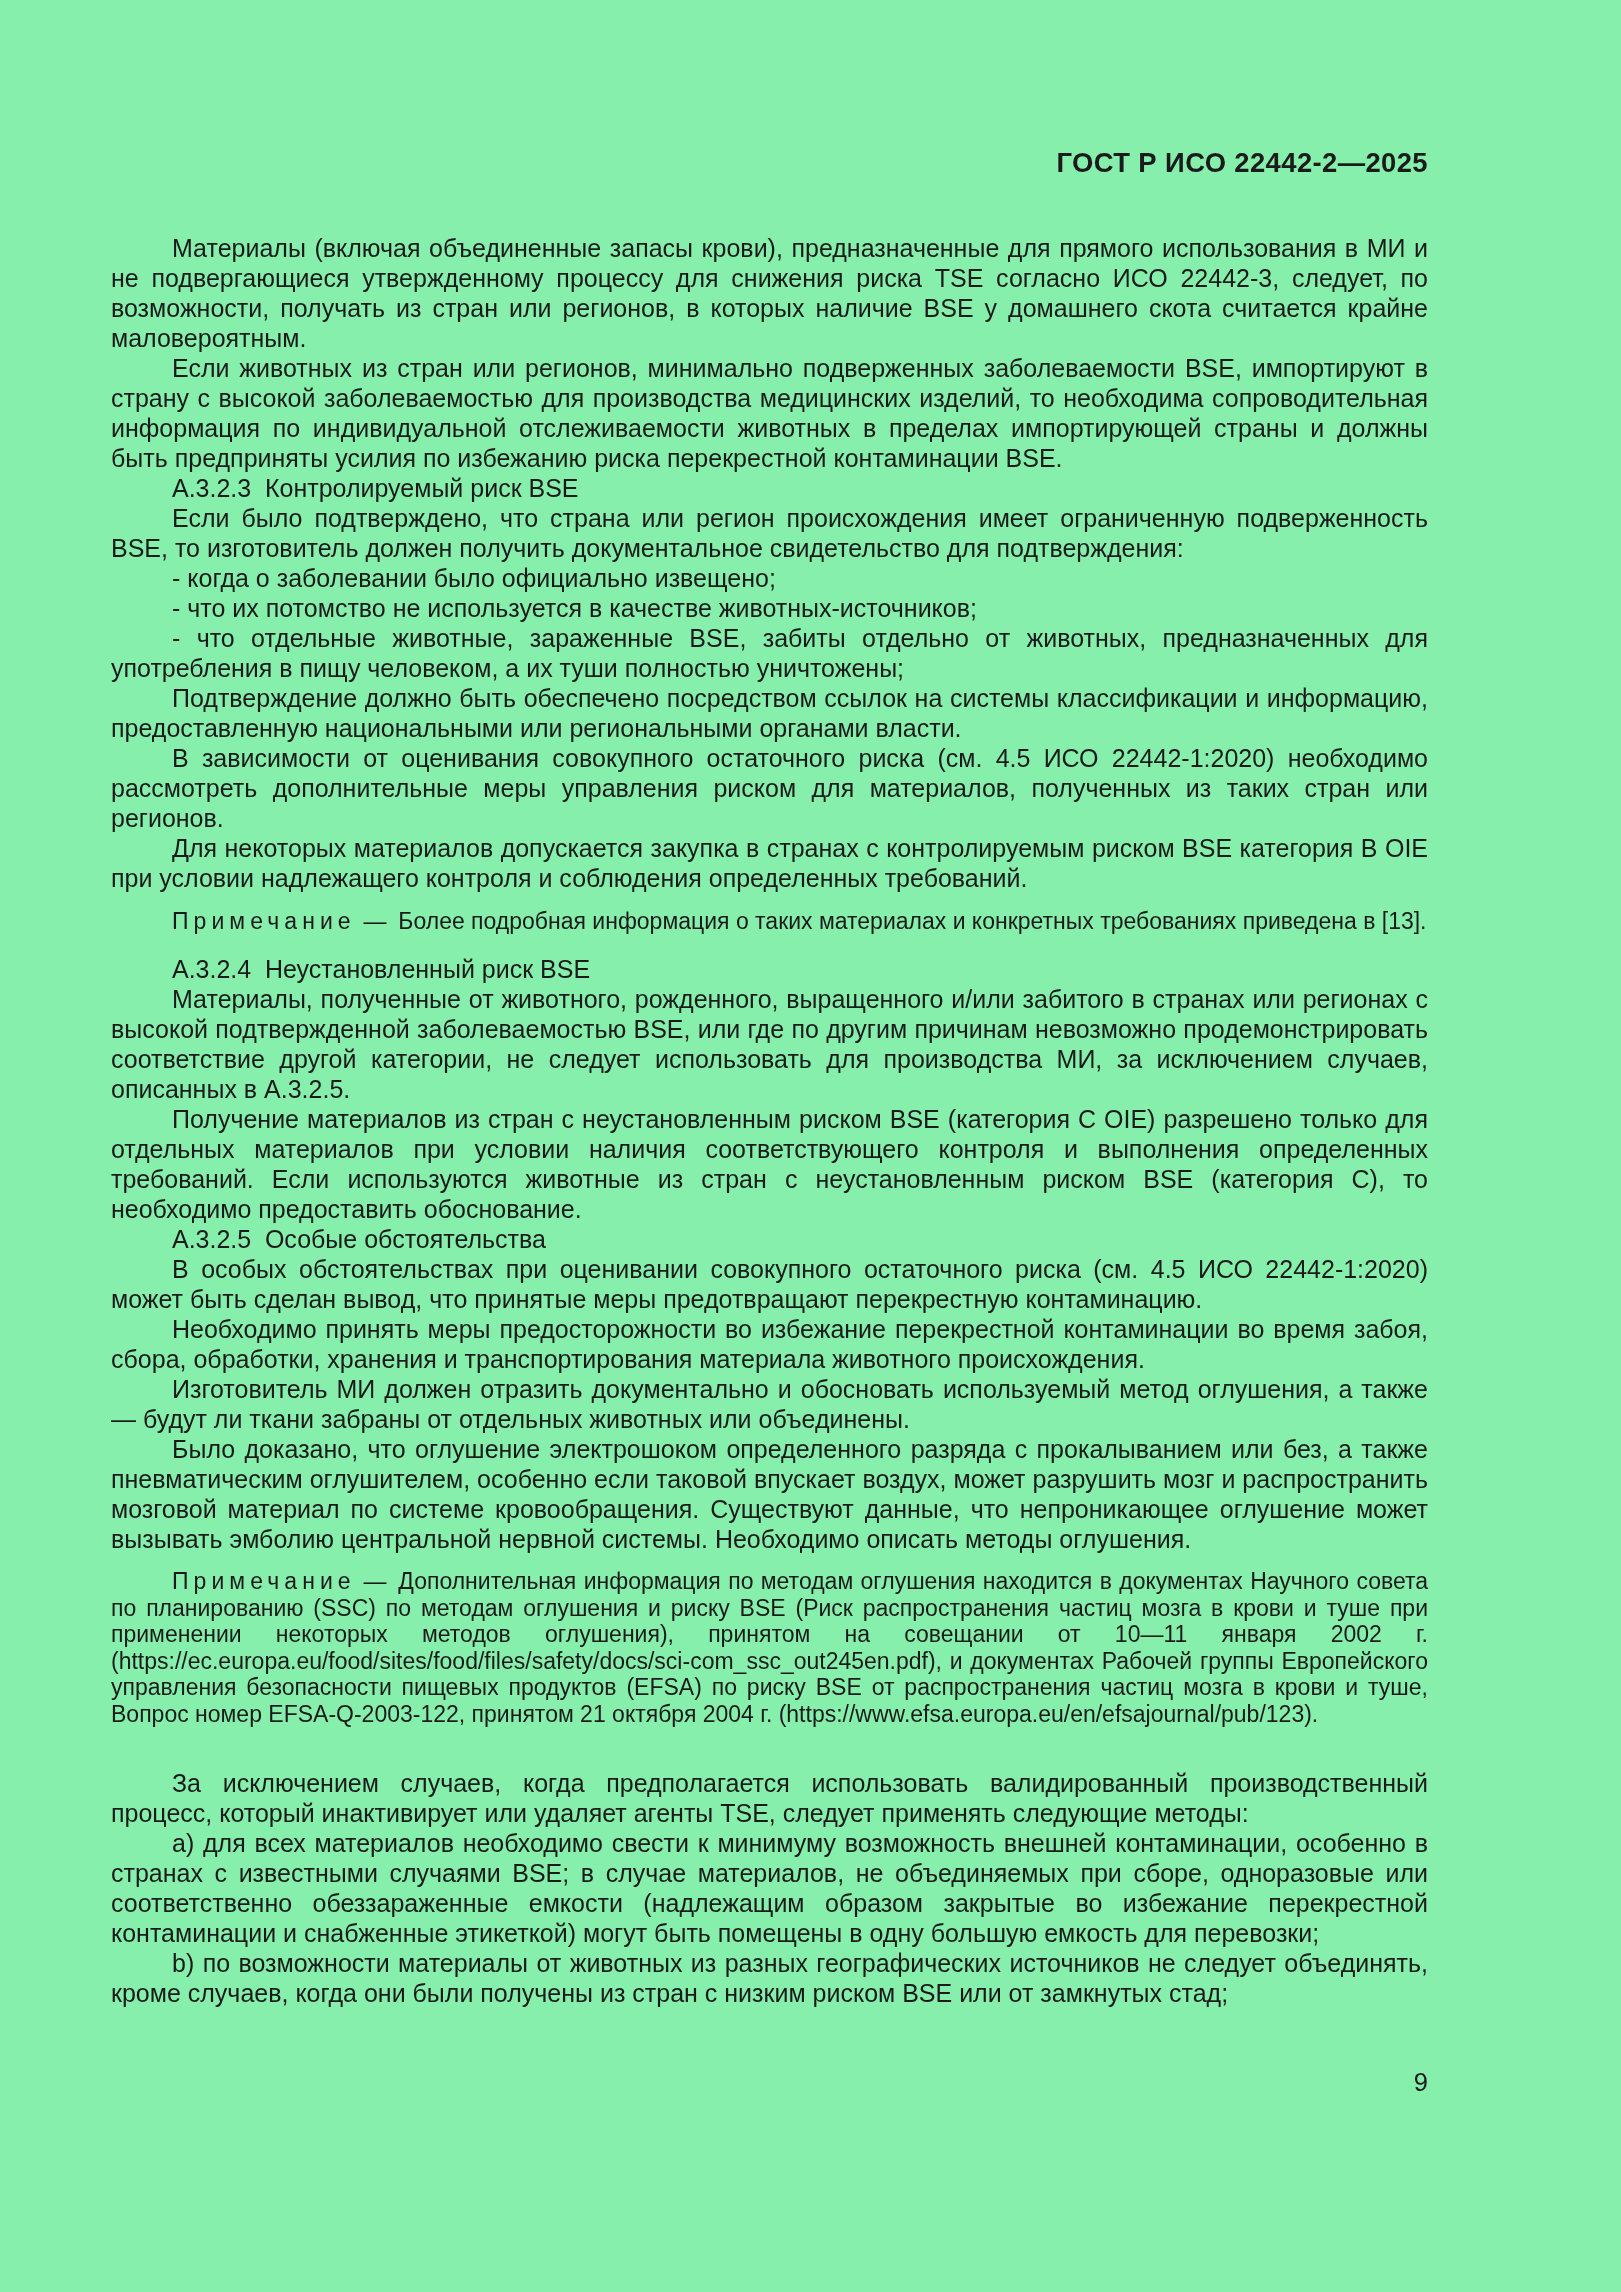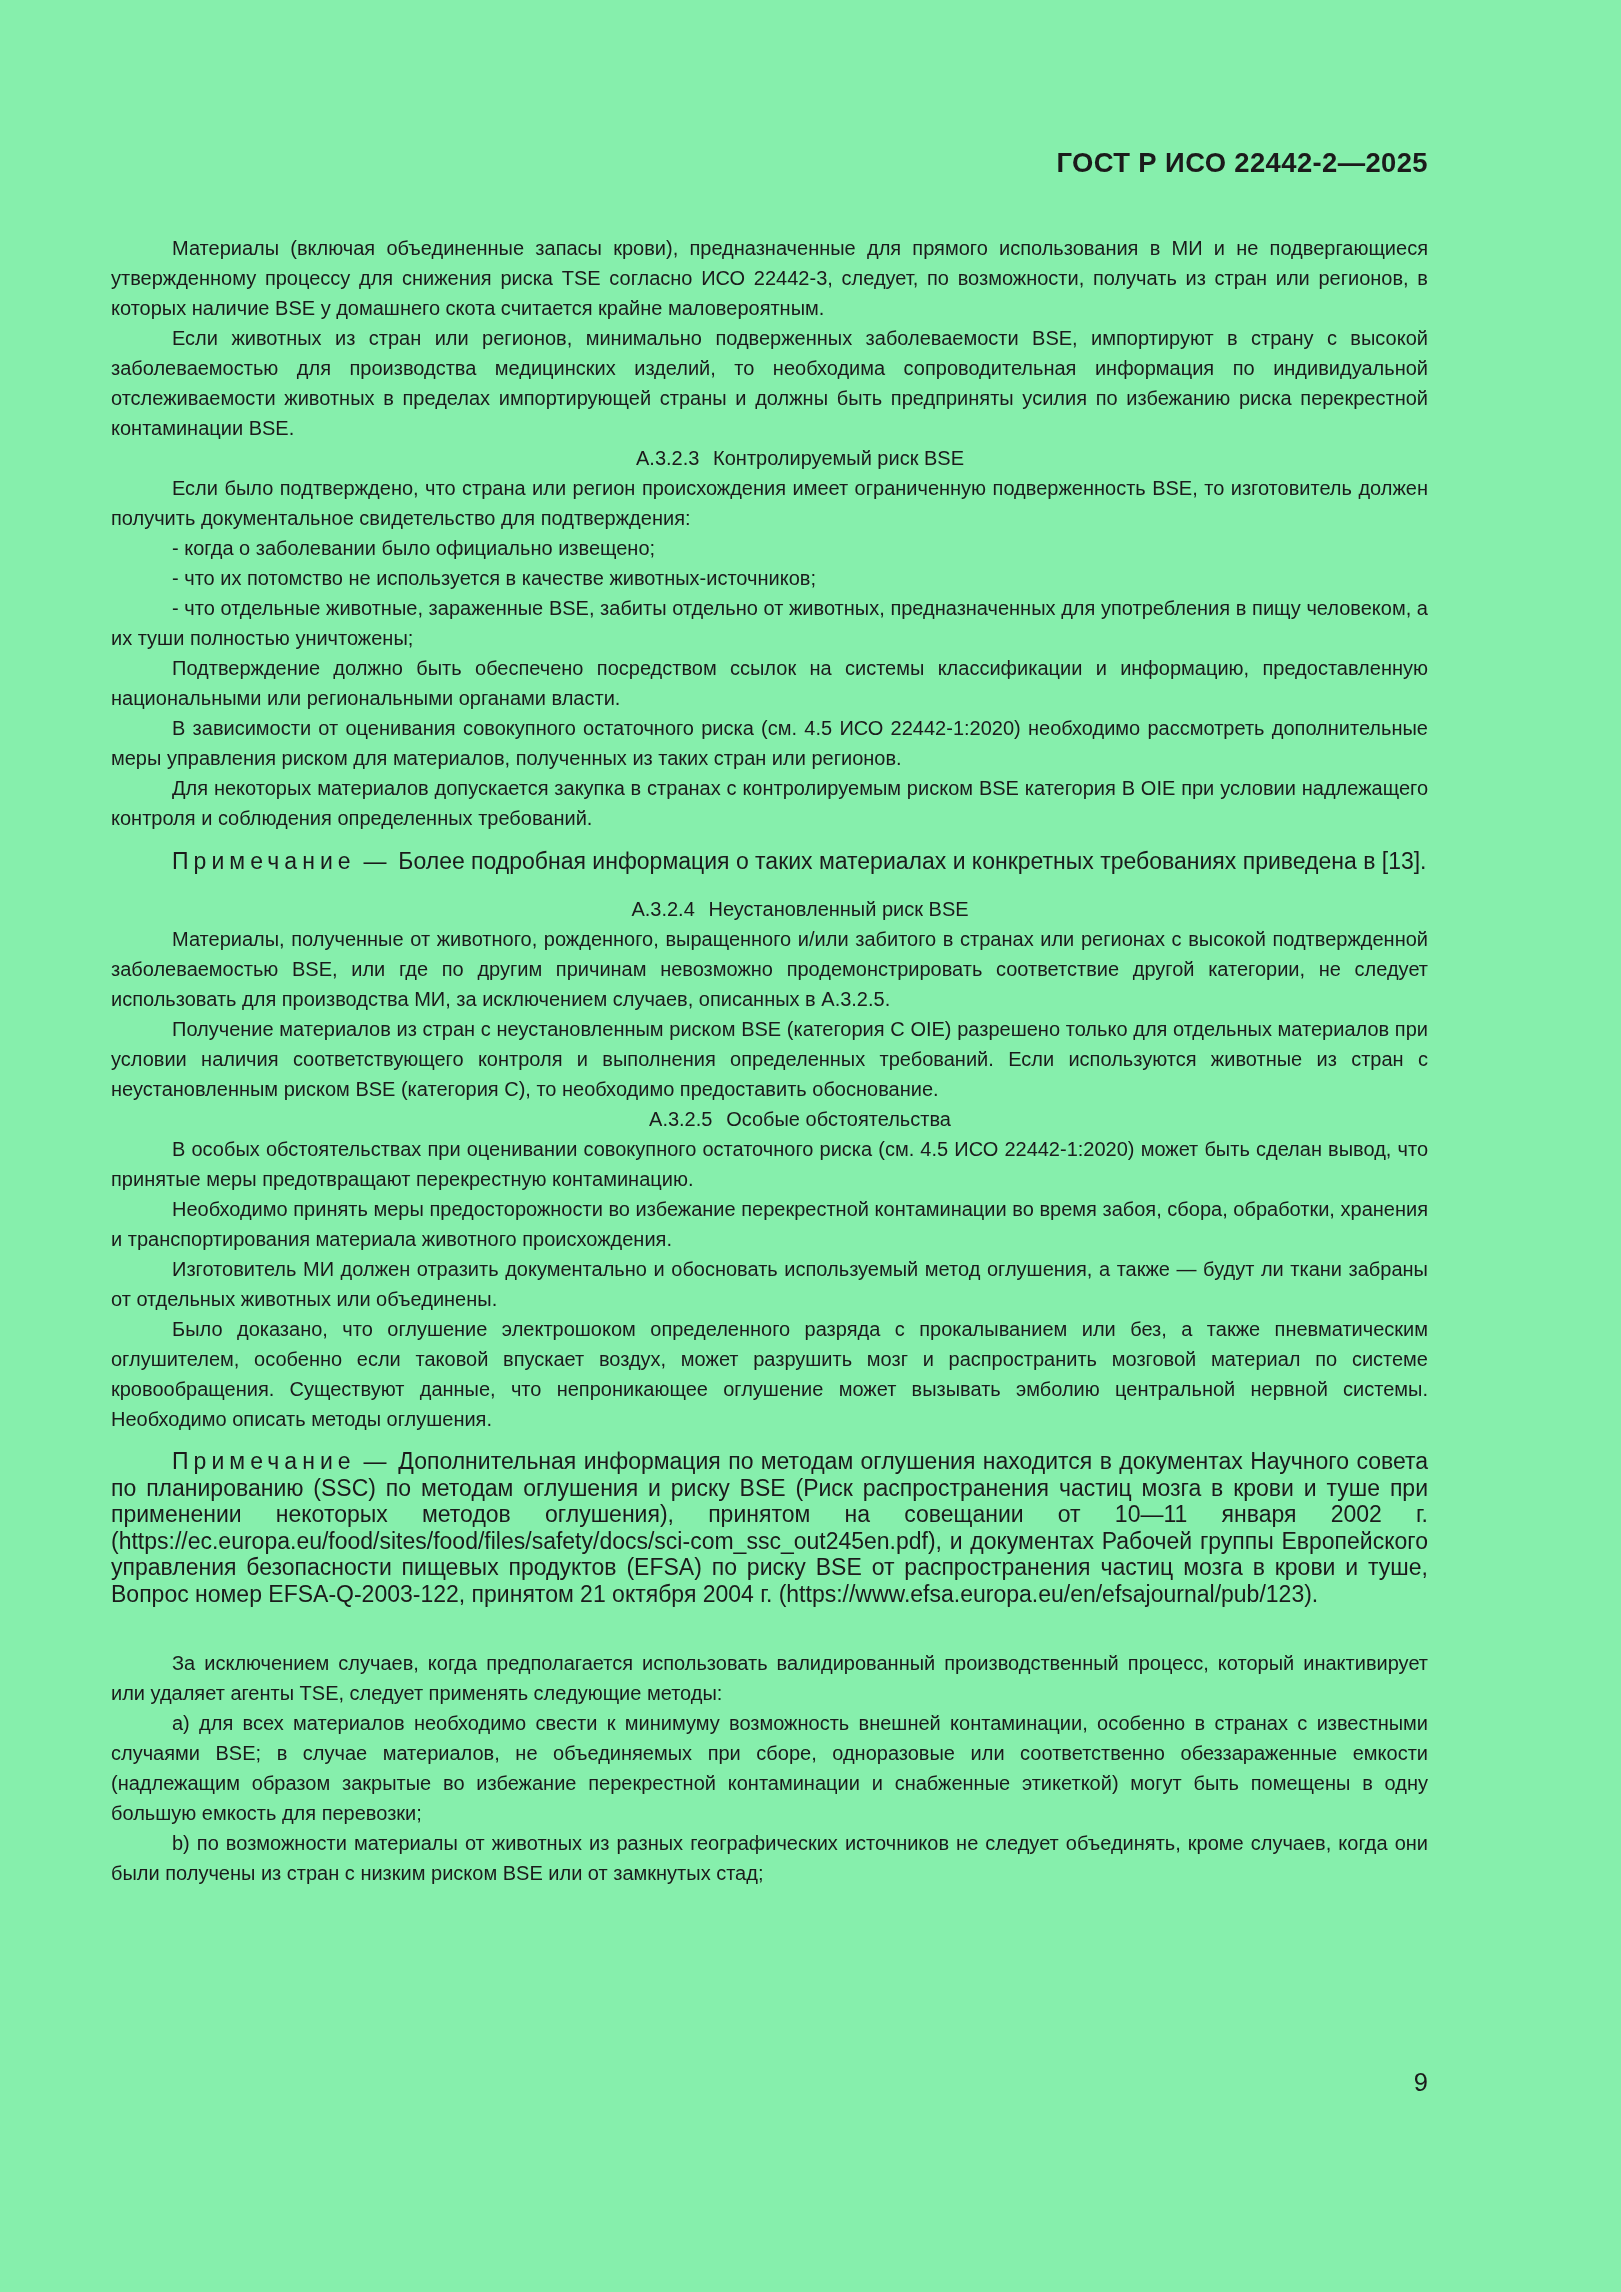--- a/index.html
+++ b/index.html
@@ -22,26 +22,26 @@
     margin-top: 147px;
     text-align: right;
     font-weight: 700;
     font-size: 27.4px;
     line-height: 31px;
     letter-spacing: 0.4px;
   }
   .body-text { margin-top: 55px; }
   p.para {
     margin: 0;
-    font-size: 20px;
+    font-size: 25px;
     line-height: 30px;
     text-align: justify;
     text-indent: 61px;
   }
-  p.heading { text-align: center; }
+  p.heading { text-align: left; }
   .heading .htitle { margin-left: 13.7px; }
   p.note {
     margin: 14.7px 0 19.6px 0;
     font-size: 23px;
     line-height: 26.5px;
     text-align: justify;
     text-indent: 61px;
     overflow-wrap: break-word;
   }
   p.note--wide-after { margin-bottom: 41px; }

